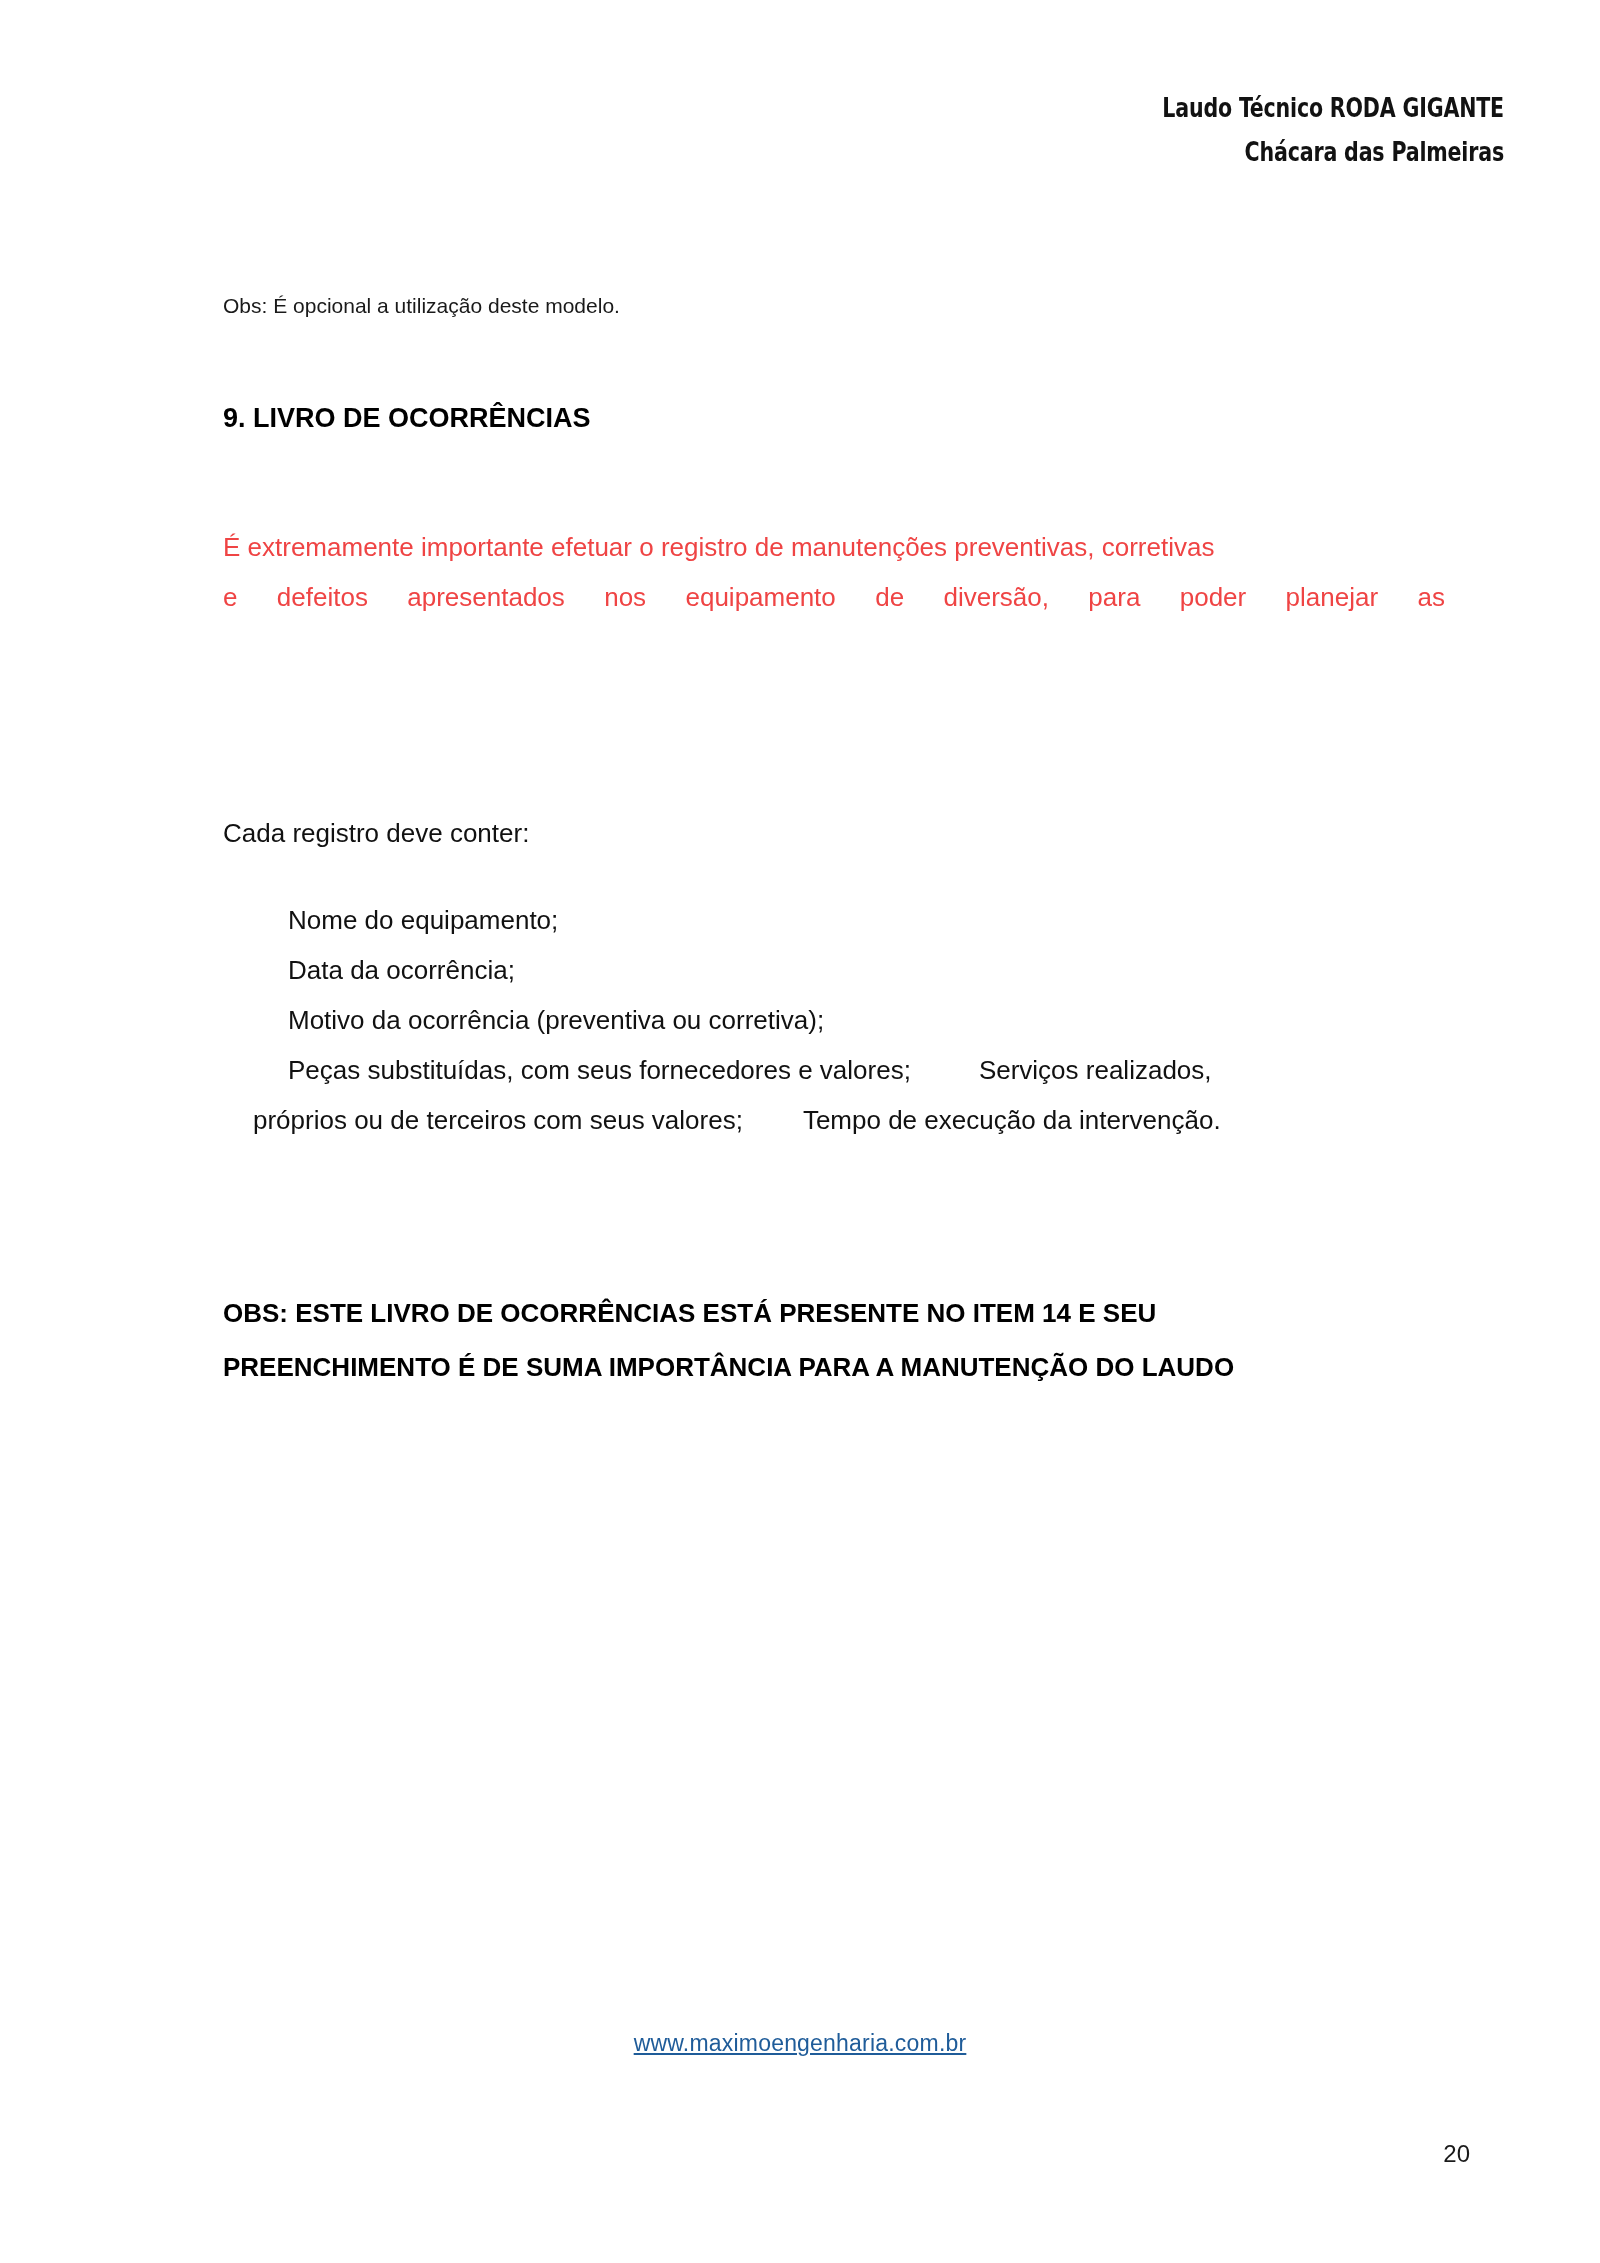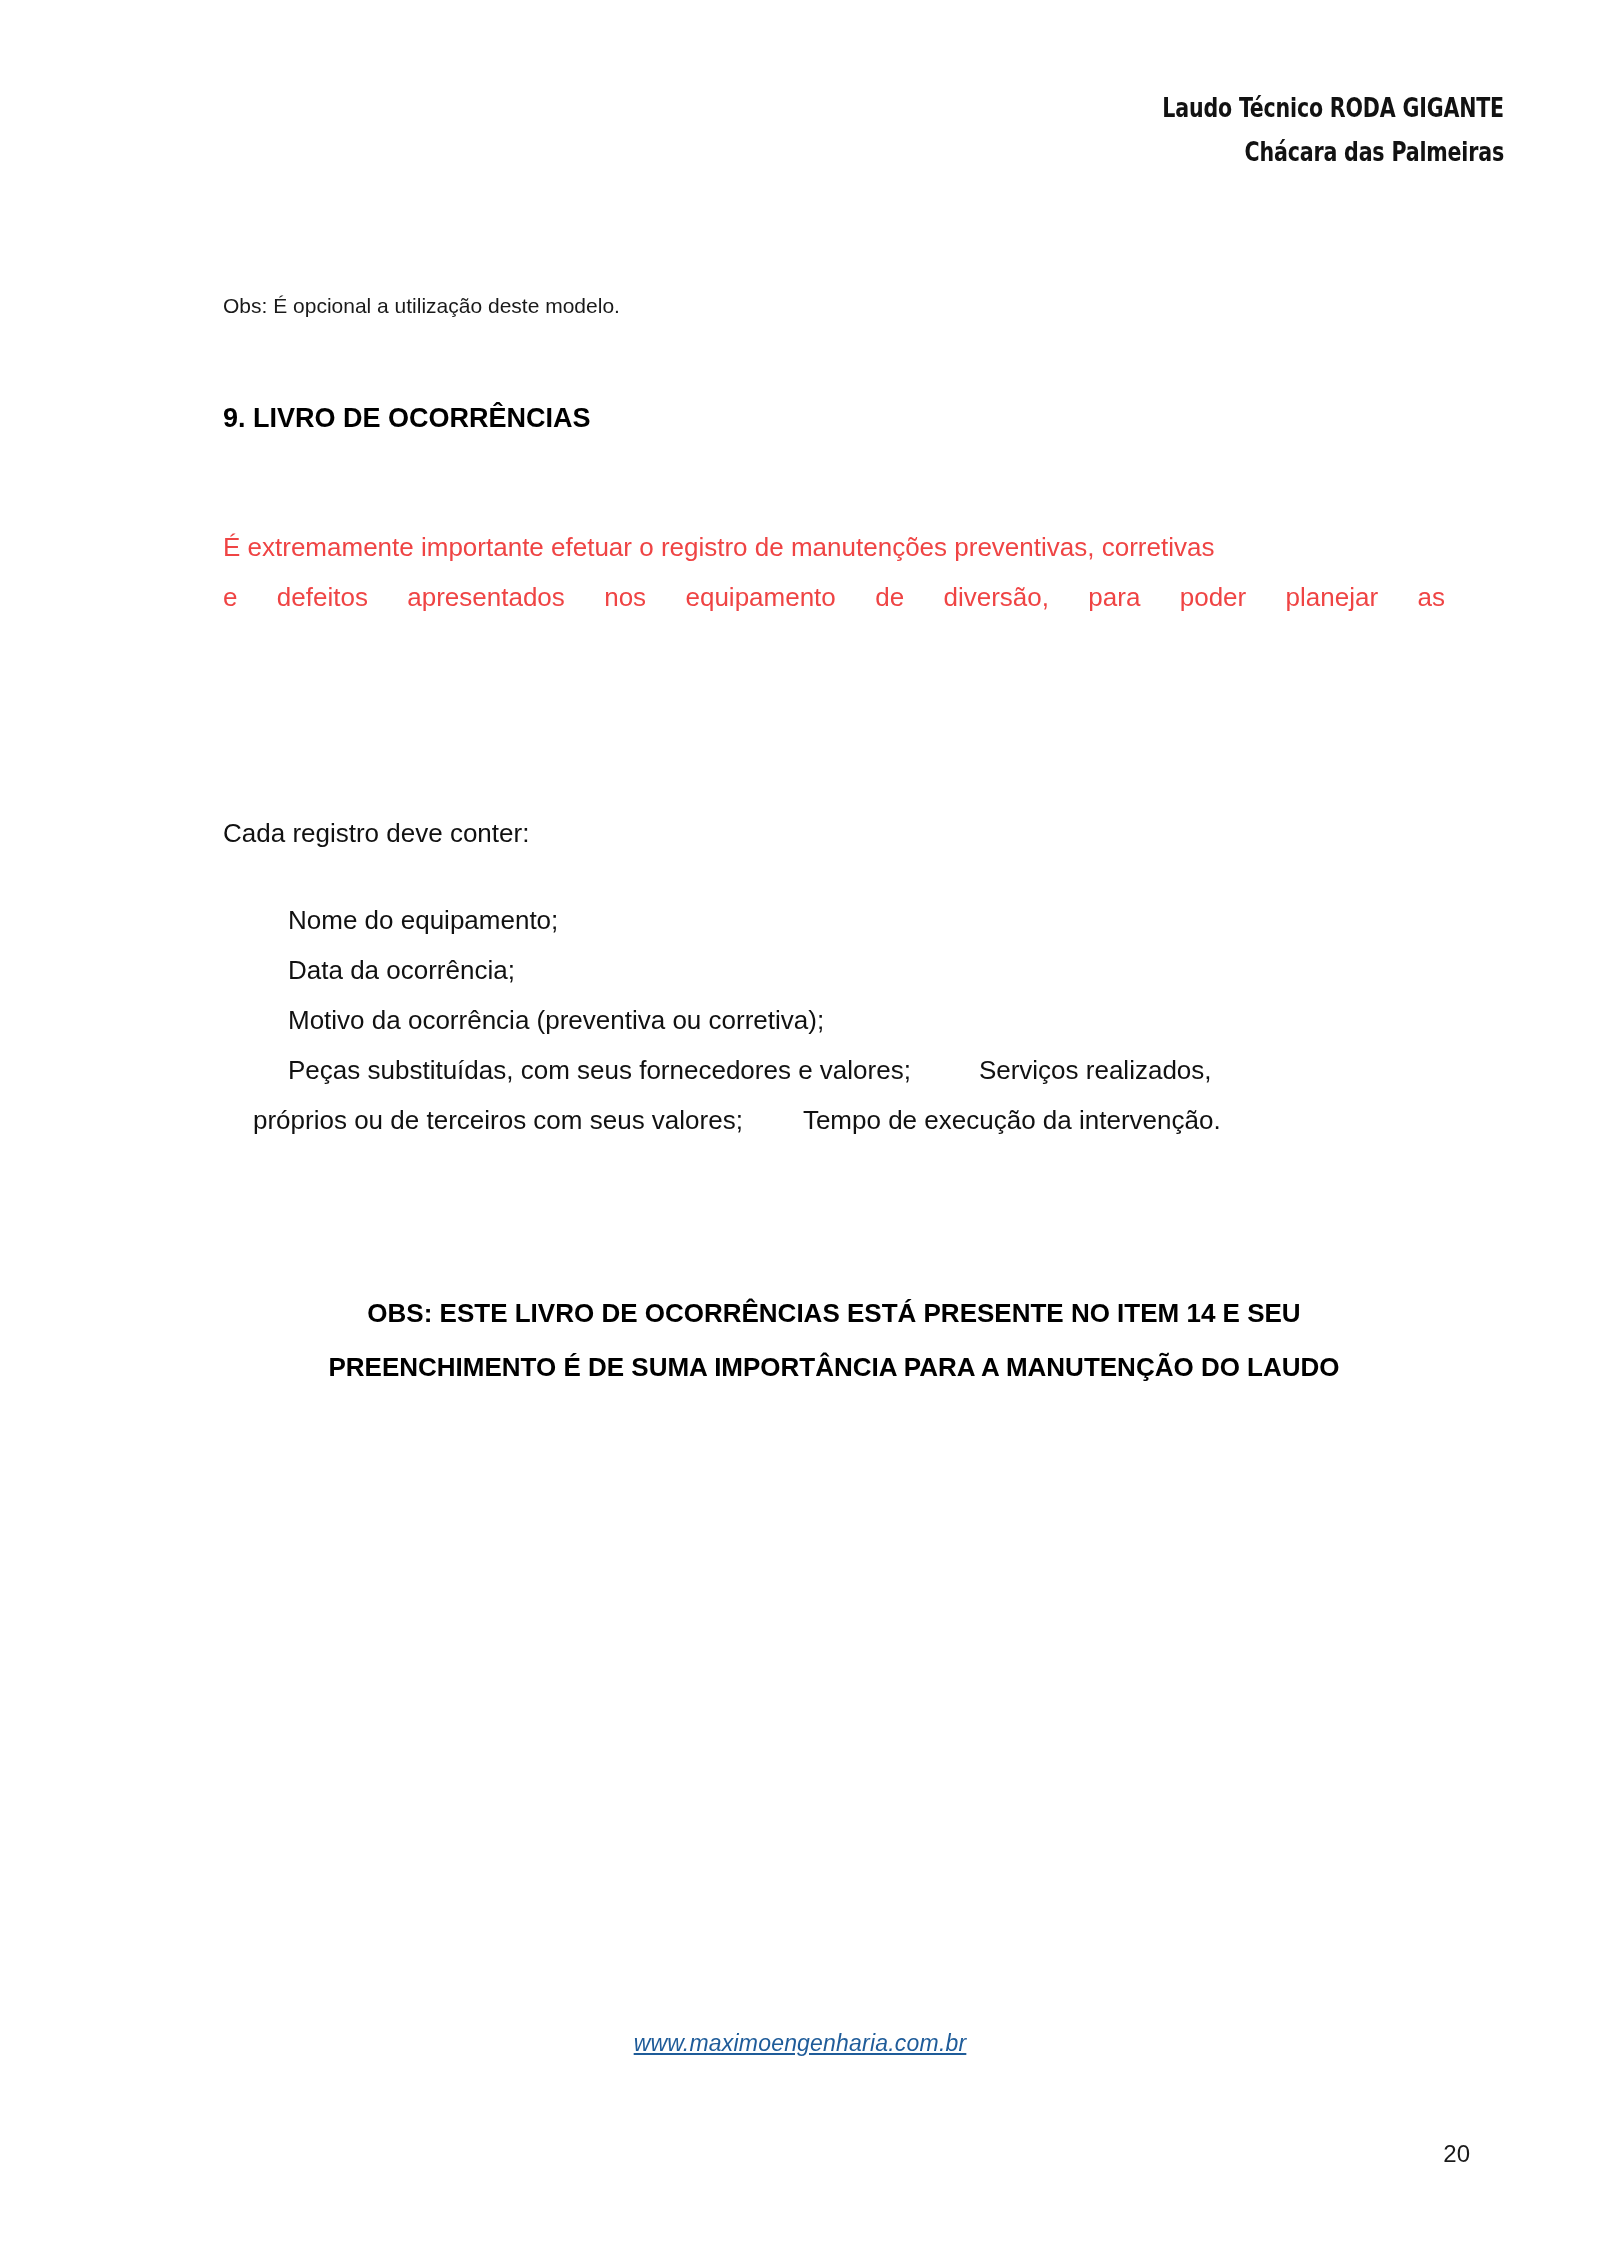--- a/index.html
+++ b/index.html
@@ -129,38 +129,36 @@
 
   .obs-bold {
     position: absolute;
     top: 1286px;
     left: 0;
     width: 1222px;
     font-size: 26px;
     font-weight: bold;
     line-height: 54px;
     color: #000000;
-    text-align: center;
   }
   .obs-bold .ln { display: block; white-space: nowrap; }
 
   
   .footer-link-wrap {
     position: absolute;
     top: 2030px;
     left: 0;
     width: 1600px;
     text-align: center;
   }
   .footer-link {
     font-size: 23px;
     color: #1F5C99;
     text-decoration: underline;
     letter-spacing: 0.2px;
-    font-style: italic;
   }
   .page-number {
     position: absolute;
     top: 2140px;
     right: 130px;
     font-size: 24px;
     color: #1a1a1a;
   }
 </style>
 </head>

